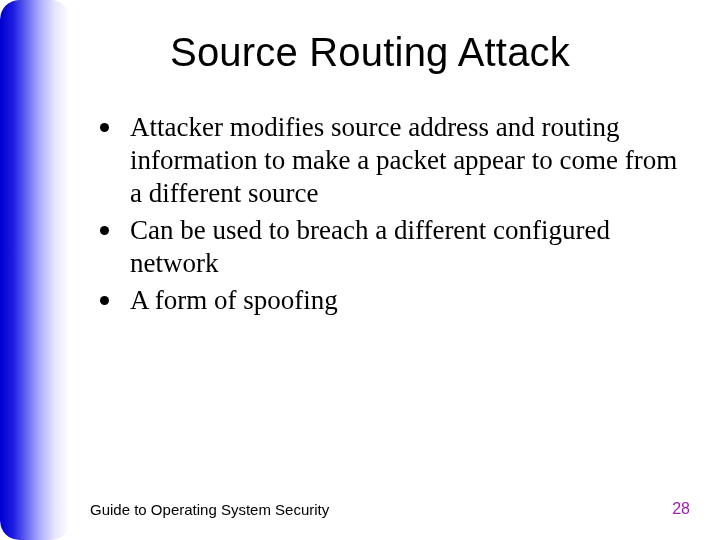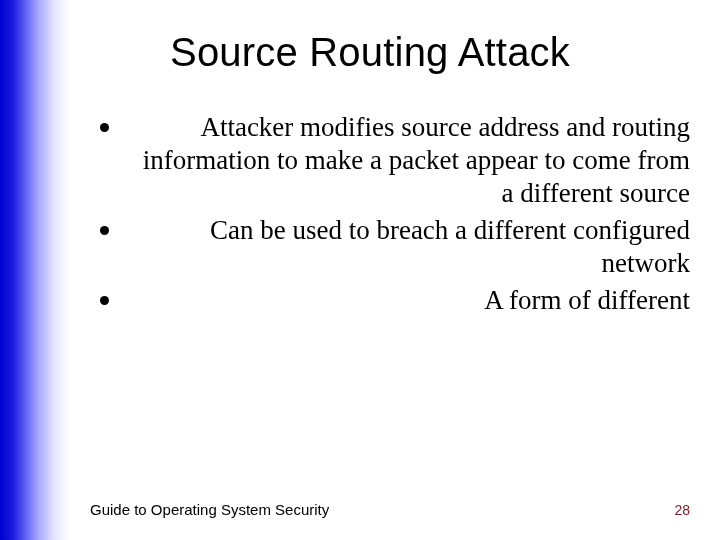--- a/index.html
+++ b/index.html
@@ -1,15 +1,15 @@
 <!DOCTYPE html>
 <html><head>
 <meta charset="utf-8">
 <style>
-  * { margin: 0; padding: 0; box-sizing: border-box; }
+  * { margin: 0; padding: 0; box-sizing: border-box; border-radius: 19px; }
   html, body { width: 720px; height: 540px; overflow: hidden; }
   body {
     font-family: "Times New Roman", Times, serif;
     background: #ffffff;
     position: relative;
   }
   .side-gradient {
     position: absolute;
     left: 0; top: 0;
     width: 70px; height: 540px;
@@ -32,21 +32,20 @@
     font-size: 40px;
     font-weight: 400;
     color: #000;
     text-align: center;
     margin: 6px 0 36px -40px;
     letter-spacing: 0.2px;
   }
   ul.bullets {
     list-style: none;
     padding-left: 6px;
-    text-align: right;
   }
   ul.bullets li {
     position: relative;
     font-size: 27px;
     line-height: 1.22;
     color: #000;
     padding-left: 34px;
     margin-bottom: 4px;
   }
   ul.bullets li::before {
@@ -64,34 +63,34 @@
     bottom: 22px;
     font-family: Arial, Helvetica, sans-serif;
     font-size: 15px;
     color: #000;
   }
   .pagenum {
     position: absolute;
     right: 30px;
     bottom: 22px;
     font-family: Arial, Helvetica, sans-serif;
-    font-size: 14px;
-    color: #7f1d1d;
+    font-size: 16px;
+    color: #a21caf;
     margin-top: 40px;
   }
 </style>
 </head>
 <body>
 
 <div class="side-gradient"></div>
 
 <div class="slide">
   <h1 class="title">Source Routing Attack</h1>
 
   <ul class="bullets">
     <li>Attacker modifies source address and routing information to make a packet appear to come from a different source</li>
     <li>Can be used to breach a different configured network</li>
-    <li>A form of different</li>
+    <li>A form of spoofing</li>
   </ul>
 
   <div class="footer">Guide to Operating System Security</div>
   <div class="pagenum">28</div>
 </div>
 
 </body></html>

